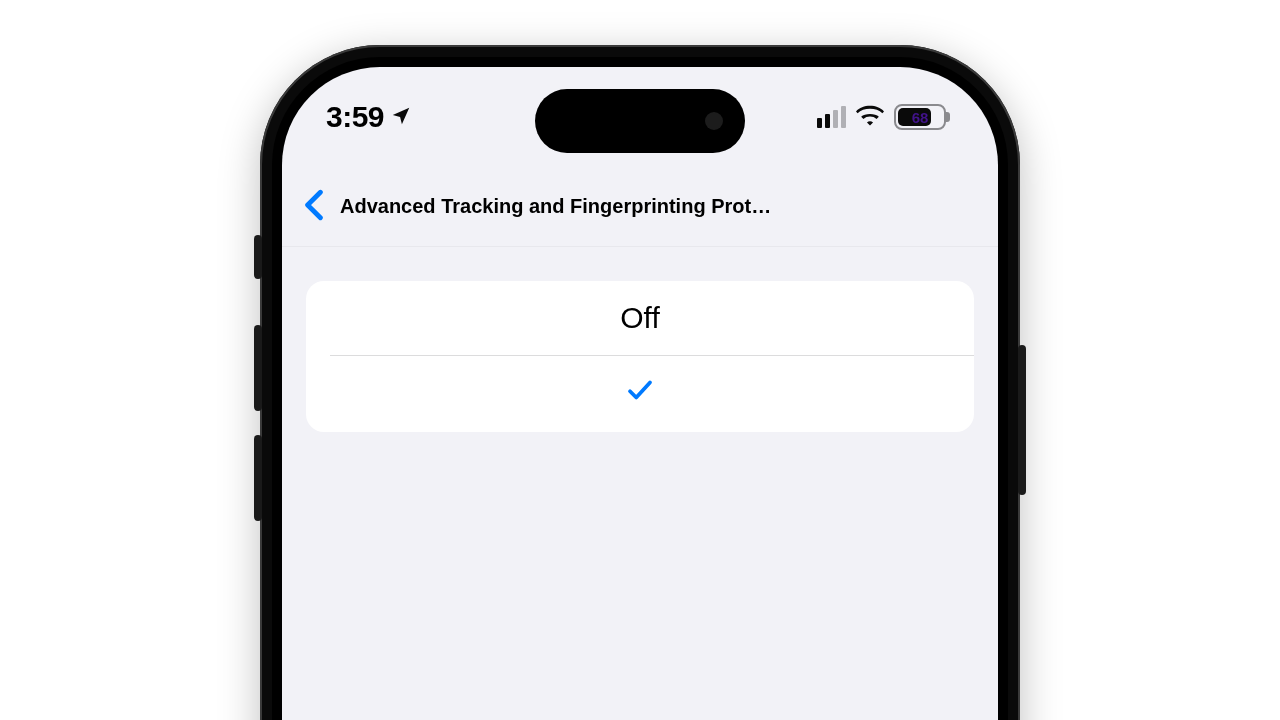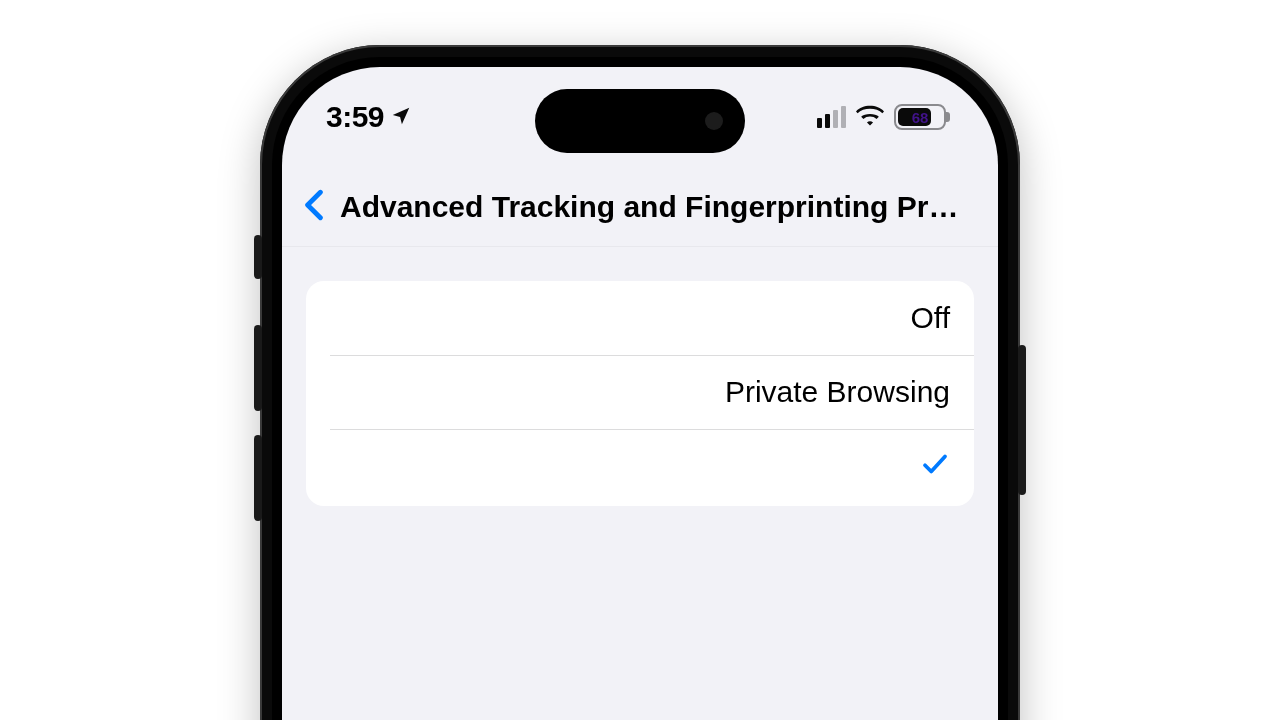--- a/index.html
+++ b/index.html
@@ -170,21 +170,21 @@
       width: 40px;
       height: 44px;
       display:flex;
       align-items:center;
       justify-content:center;
       color:#007aff;
     }
     .back-btn svg{ width:22px; height:32px; }
     .nav-title{
       flex:1;
-      font-size: 30px;
+      font-size: 20px;
       font-weight: 600;
       color:#000;
       white-space: nowrap;
       overflow: hidden;
       text-overflow: ellipsis;
       padding-left: 6px;
       padding-right: 6px;
     }
 
     
@@ -193,21 +193,21 @@
       top: 214px;
       left: 24px;
       right: 24px;
       background:#ffffff;
       border-radius: 18px;
       overflow:hidden;
     }
     .row {
       display:flex;
       align-items:center;
-      justify-content:flex-end;
+      justify-content:center;
       padding: 20px 24px;
       font-size: 30px;
       color:#000;
       position:relative;
     }
     .row + .row::before{
       content:"";
       position:absolute;
       top:0;
       left:24px;
@@ -268,23 +268,20 @@
           </span>
         </div>
         <div class="nav-title">Advanced Tracking and Fingerprinting Prot…</div>
       </div>
 
       <div class="list">
         <div class="row">
           <span>Off</span>
         </div>
         <div class="row">
-          <span>Private Browsing</span>
-        </div>
-        <div class="row">
           <span class="check">
             <svg viewBox="0 0 24 24" fill="none" stroke="#007aff" stroke-width="3" stroke-linecap="round" stroke-linejoin="round">
                 <polyline points="4,13 9,18 20,6"></polyline>
               </svg>
           </span>
         </div>
       </div>
 
     </div>
   </div>

